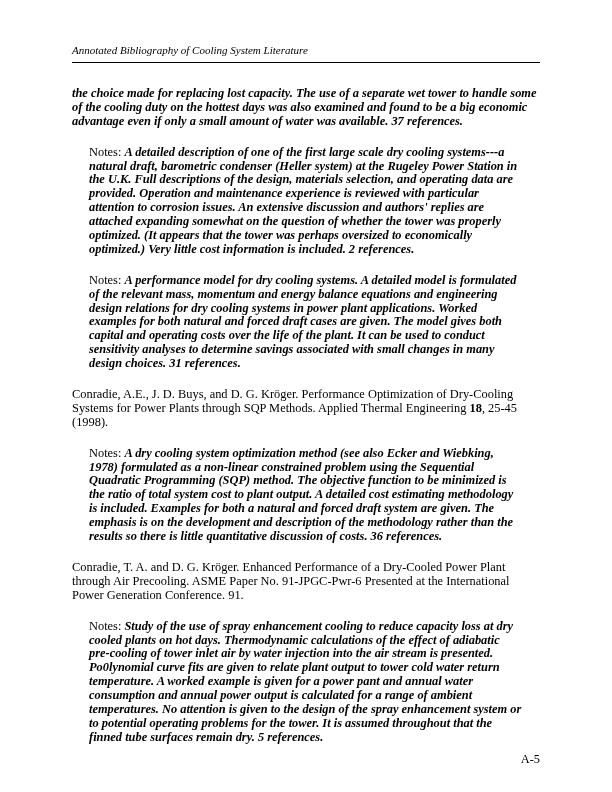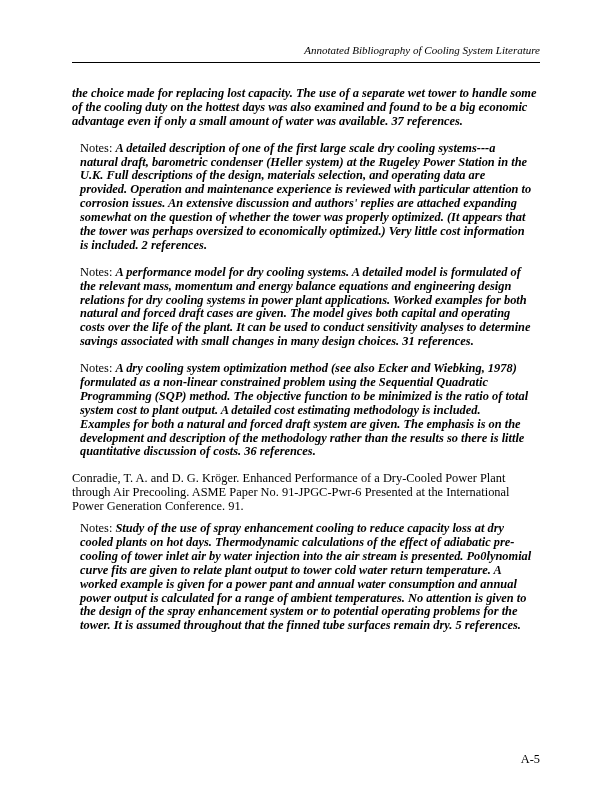--- a/index.html
+++ b/index.html
@@ -12,21 +12,21 @@
     width: 612px;
     height: 792px;
     background: #ffffff;
     font-family: "Liberation Serif", serif;
     color: #000000;
     box-sizing: border-box;
     padding: 40px 72px 0 72px;
     overflow: hidden;
   }
   .header {
-    text-align: right;
+    text-align: left;
   }
   .header-text {
     font-style: italic;
     font-size: 11px;
   }
   .header-rule {
     border: none;
     border-top: 1px solid #000000;
     margin: 4px 0 0 0;
   }
@@ -37,21 +37,21 @@
   p.intro {
     margin: 24px 0 0 0;
   }
   .entry {
     margin-top: 13px;
   }
   p.citation {
     margin: 0;
   }
   p.notes {
-    margin: 8px;
+    margin: 17px;
   }
   .bold {
     font-weight: bold;
   }
   .notes-label {
     font-style: normal;
     font-weight: normal;
   }
   .notes-text {
     font-weight: bold;
@@ -76,20 +76,21 @@
   <p class="body-text intro notes-text">the choice made for replacing lost capacity. The use of a separate wet tower to handle some of the cooling duty on the hottest days was also examined and found to be a big economic advantage even if only a small amount of water was available.  37 references.</p>
 
   <div id="entries" class="body-text">
       <div class="entry">
         <p class="notes"><span class="notes-label">Notes: </span><span class="notes-text">A detailed description of one of the first large scale dry cooling systems---a natural draft, barometric condenser (Heller system) at the Rugeley Power Station in the U.K. Full descriptions of the design, materials selection, and operating data are provided. Operation and maintenance experience is reviewed with particular attention to corrosion issues. An extensive discussion and authors' replies are attached expanding somewhat on the question of whether the tower was properly optimized. (It appears that the tower was perhaps oversized to economically optimized.)  Very little cost information is included. 2 references.</span></p>
       </div>
       <div class="entry">
         <p class="notes"><span class="notes-label">Notes: </span><span class="notes-text">A performance model for dry cooling systems. A detailed model is formulated of the relevant mass, momentum and energy balance equations and engineering design relations for dry cooling systems in power plant applications. Worked examples for both natural and forced draft cases are given. The model gives both capital and operating costs over the life of the plant. It can be used to conduct sensitivity analyses to determine savings associated with small changes in many design choices. 31 references.</span></p>
       </div>
       <div class="entry">
+        <p class="citation"><span>Conradie, A.E., J. D. Buys, and D. G. Kröger. Performance Optimization of Dry-Cooling Systems for Power Plants through SQP Methods. Applied Thermal Engineering </span><span class="bold">18</span><span>, 25-45 (1998).</span></p>
         <p class="notes"><span class="notes-label">Notes: </span><span class="notes-text">A dry cooling system optimization method (see also Ecker and Wiebking, 1978) formulated as a non-linear constrained problem using the Sequential Quadratic Programming (SQP) method. The objective function to be minimized is the ratio of total system cost to plant output. A detailed cost estimating methodology is included.  Examples for both a natural and forced draft system are given. The emphasis is on the development and description of the methodology rather than the results so there is little quantitative discussion of  costs. 36 references.</span></p>
       </div>
       <div class="entry">
         <p class="citation"><span>Conradie, T. A. and D. G. Kröger. Enhanced Performance of a Dry-Cooled Power Plant through Air Precooling. ASME Paper No. 91-JPGC-Pwr-6 Presented at the International Power Generation Conference. 91.</span></p>
         <p class="notes"><span class="notes-label">Notes: </span><span class="notes-text">Study of the use of spray enhancement cooling to reduce capacity loss at dry cooled plants on hot days. Thermodynamic calculations of the effect of adiabatic pre-cooling of tower inlet air by water injection into the air stream is presented. Po0lynomial curve fits are given to relate plant output to tower cold water return temperature. A worked example is given for a power pant and annual water consumption and annual power output is calculated for a range of ambient temperatures. No attention is given to the design of the spray enhancement system or to potential operating problems for the tower. It is assumed throughout that the finned tube surfaces remain dry. 5 references.</span></p>
       </div>
     </div>
 
   <div class="page-number">A-5</div>
 </div>

